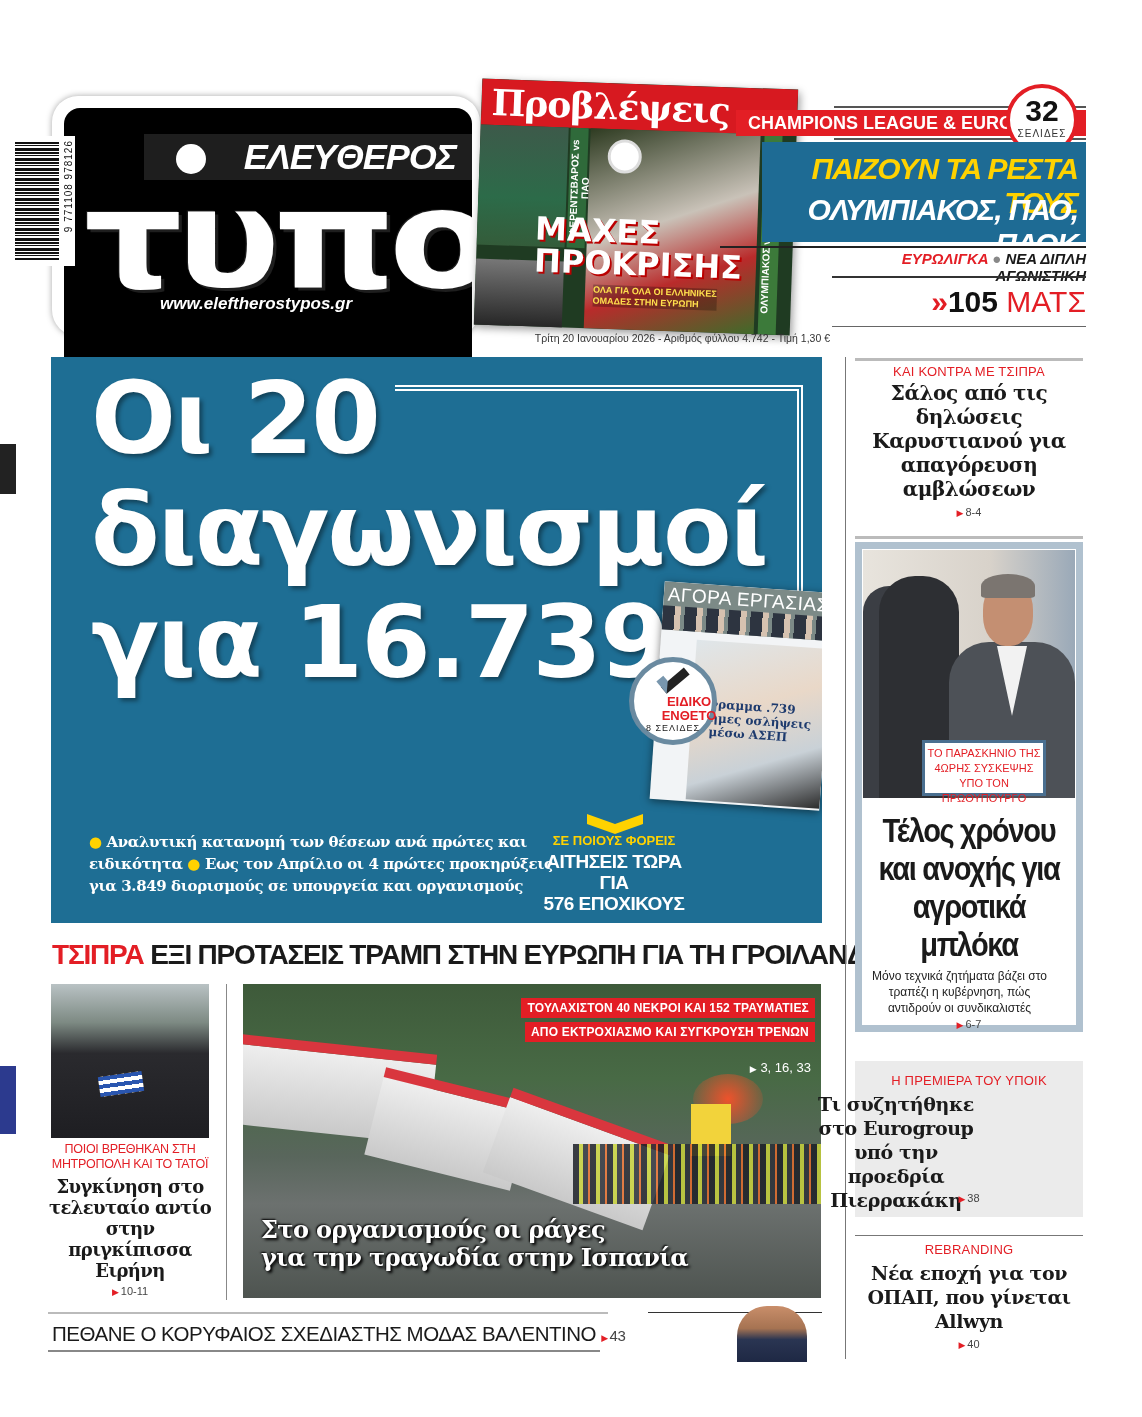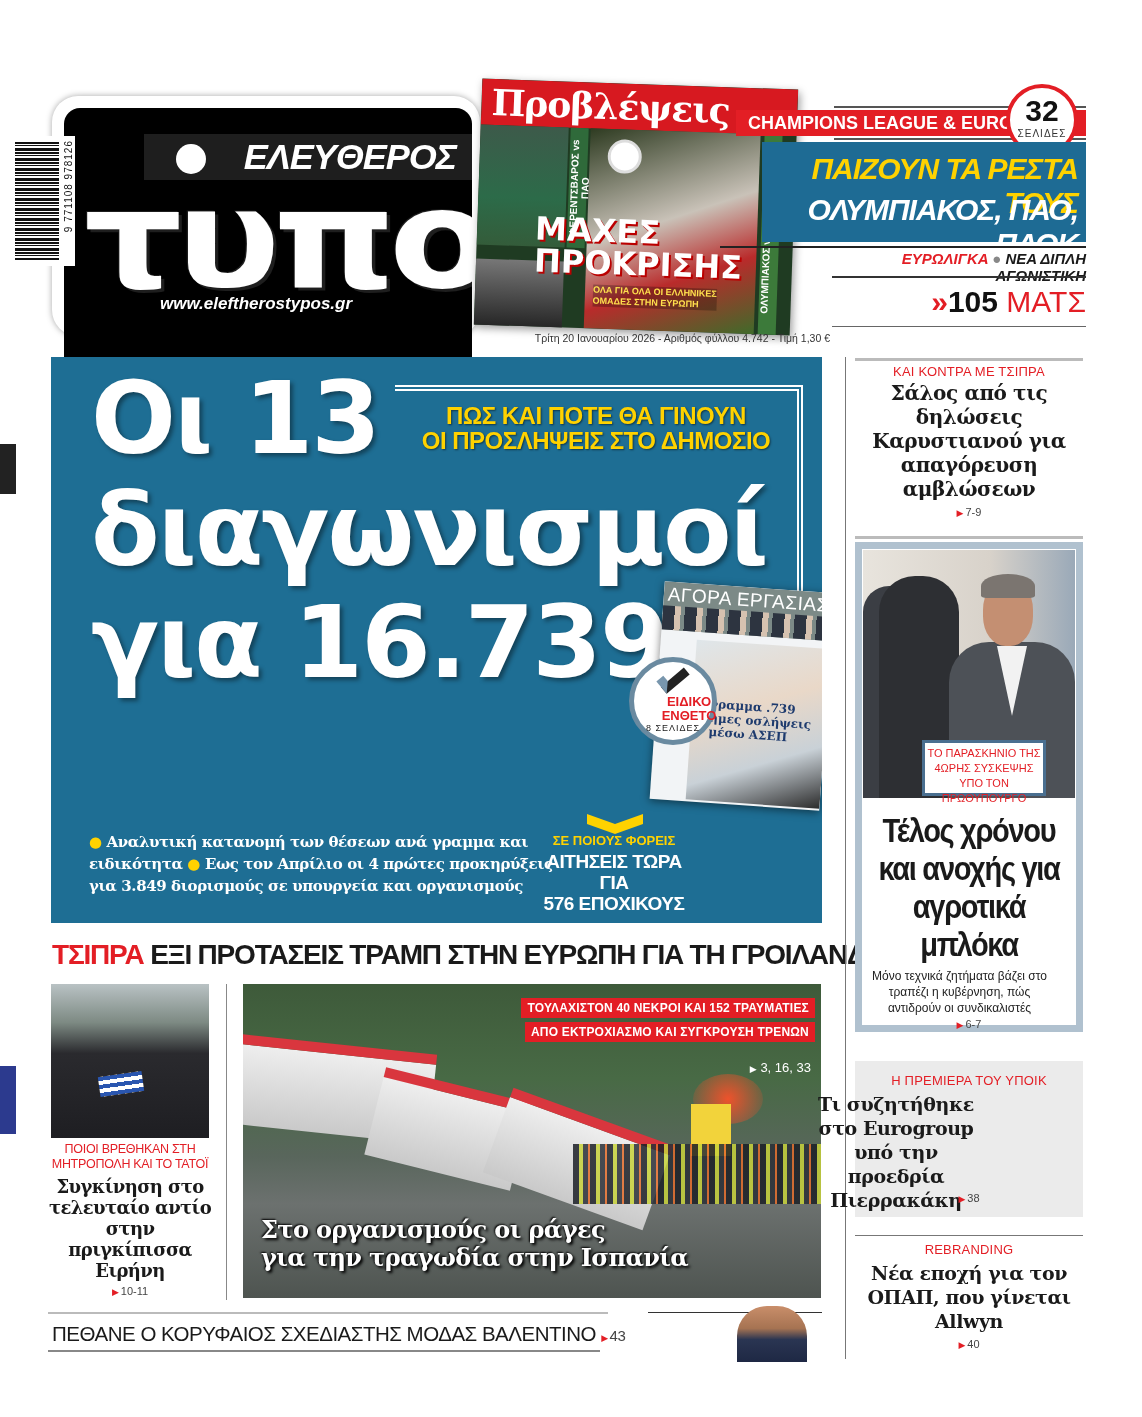--- a/index.html
+++ b/index.html
@@ -210,46 +210,42 @@
 </div>
 <div class="abs sp-line4"></div>
 
 <div class="abs dateline">Τρίτη 20 Ιανουαρίου 2026 - Αριθμός φύλλου 4.742 - Τιμή 1,30 €</div>
 
 <div class="abs tab-black"></div>
 <div class="abs tab-blue"></div>
 
 <div class="abs lead">
   <div class="lead-frame"></div>
-  <div class="lead-h" style="top:6px; font-size:100px; line-height:112px;">Οι 13</div>
+  <div class="lead-h" style="top:6px; font-size:100px; line-height:112px;">Οι 20</div>
   <div class="lead-h" style="top:118px; font-size:100px; line-height:112px;">διαγωνισμοί</div>
   <div class="lead-h" style="top:230px; font-size:100px; line-height:112px;">για 16.739</div>
-  <div class="lead-kicker">
-    <div>ΠΩΣ ΚΑΙ ΠΟΤΕ ΘΑ ΓΙΝΟΥΝ</div>
-    <div>ΟΙ ΠΡΟΣΛΗΨΕΙΣ ΣΤΟ ΔΗΜΟΣΙΟ</div>
-  </div>
 
   <div class="insert">
     <div class="insert-top">
       <div class="insert-title">ΑΓΟΡΑ ΕΡΓΑΣΙΑΣ</div>
     </div>
     <div class="insert-people"></div>
     <div class="insert-photo"></div>
     <div class="insert-text">γραμμα .739 ημες οσλήψεις μέσω ΑΣΕΠ</div>
   </div>
   <div class="seal">
     <div class="seal-check"></div>
     <div class="seal-l1">ΕΙΔΙΚΟ</div>
     <div class="seal-l2">ΕΝΘΕΤΟ</div>
     <div class="seal-l3">8 ΣΕΛΙΔΕΣ</div>
   </div>
 
   <div class="lead-bullets">
     <span class="b">●</span>
-    <span>Αναλυτική κατανομή των θέσεων ανά γραμμα και ειδικότητα</span>
+    <span>Αναλυτική κατανομή των θέσεων ανά πρώτες και ειδικότητα</span>
     <span class="b">●</span>
     <span>Εως τον Απρίλιο οι 4 πρώτες προκηρύξεις για 3.849 διορισμούς σε υπουργεία και οργανισμούς</span>
   </div>
   <svg class="chevron-down" viewBox="0 0 56 20">
     <polygon points="0,0 28,10 56,0 56,10 28,20 0,10" fill="#ffd200"></polygon>
   </svg>
   <div class="lead-side-k">ΣΕ ΠΟΙΟΥΣ ΦΟΡΕΙΣ</div>
   <div class="lead-side-h">
     <div>ΑΙΤΗΣΕΙΣ ΤΩΡΑ ΓΙΑ</div>
     <div>576 ΕΠΟΧΙΚΟΥΣ</div>
@@ -303,21 +299,21 @@
   <span class="arrow">▶</span><span class="ref">43</span>
 </div>
 <div class="abs vale-line-bot" style="width:552px;"></div>
 
 <div class="abs rc-divider"></div>
 <div class="abs rc-topline"></div>
 
 <div class="abs rc-kicker rc1-k">ΚΑΙ ΚΟΝΤΡΑ ΜΕ ΤΣΙΠΡΑ</div>
 <div class="abs rc-title rc1-t">Σάλος από τις δηλώσεις Καρυστιανού για απαγόρευση αμβλώσεων</div>
 <div class="abs rc-ref rc1-r">
-  <span class="arrow">▶</span><span>7-9</span>
+  <span class="arrow">▶</span><span>8-4</span>
 </div>
 <div class="abs rc-line2"></div>
 
 <div class="abs rc2-box"></div>
 <div class="abs rc2-inner"></div>
 <div class="abs rc2-photo">
   <div class="man1"></div>
   <div class="man2"></div>
   <div class="pm-body"></div>
   <div class="pm-shirt"></div>

